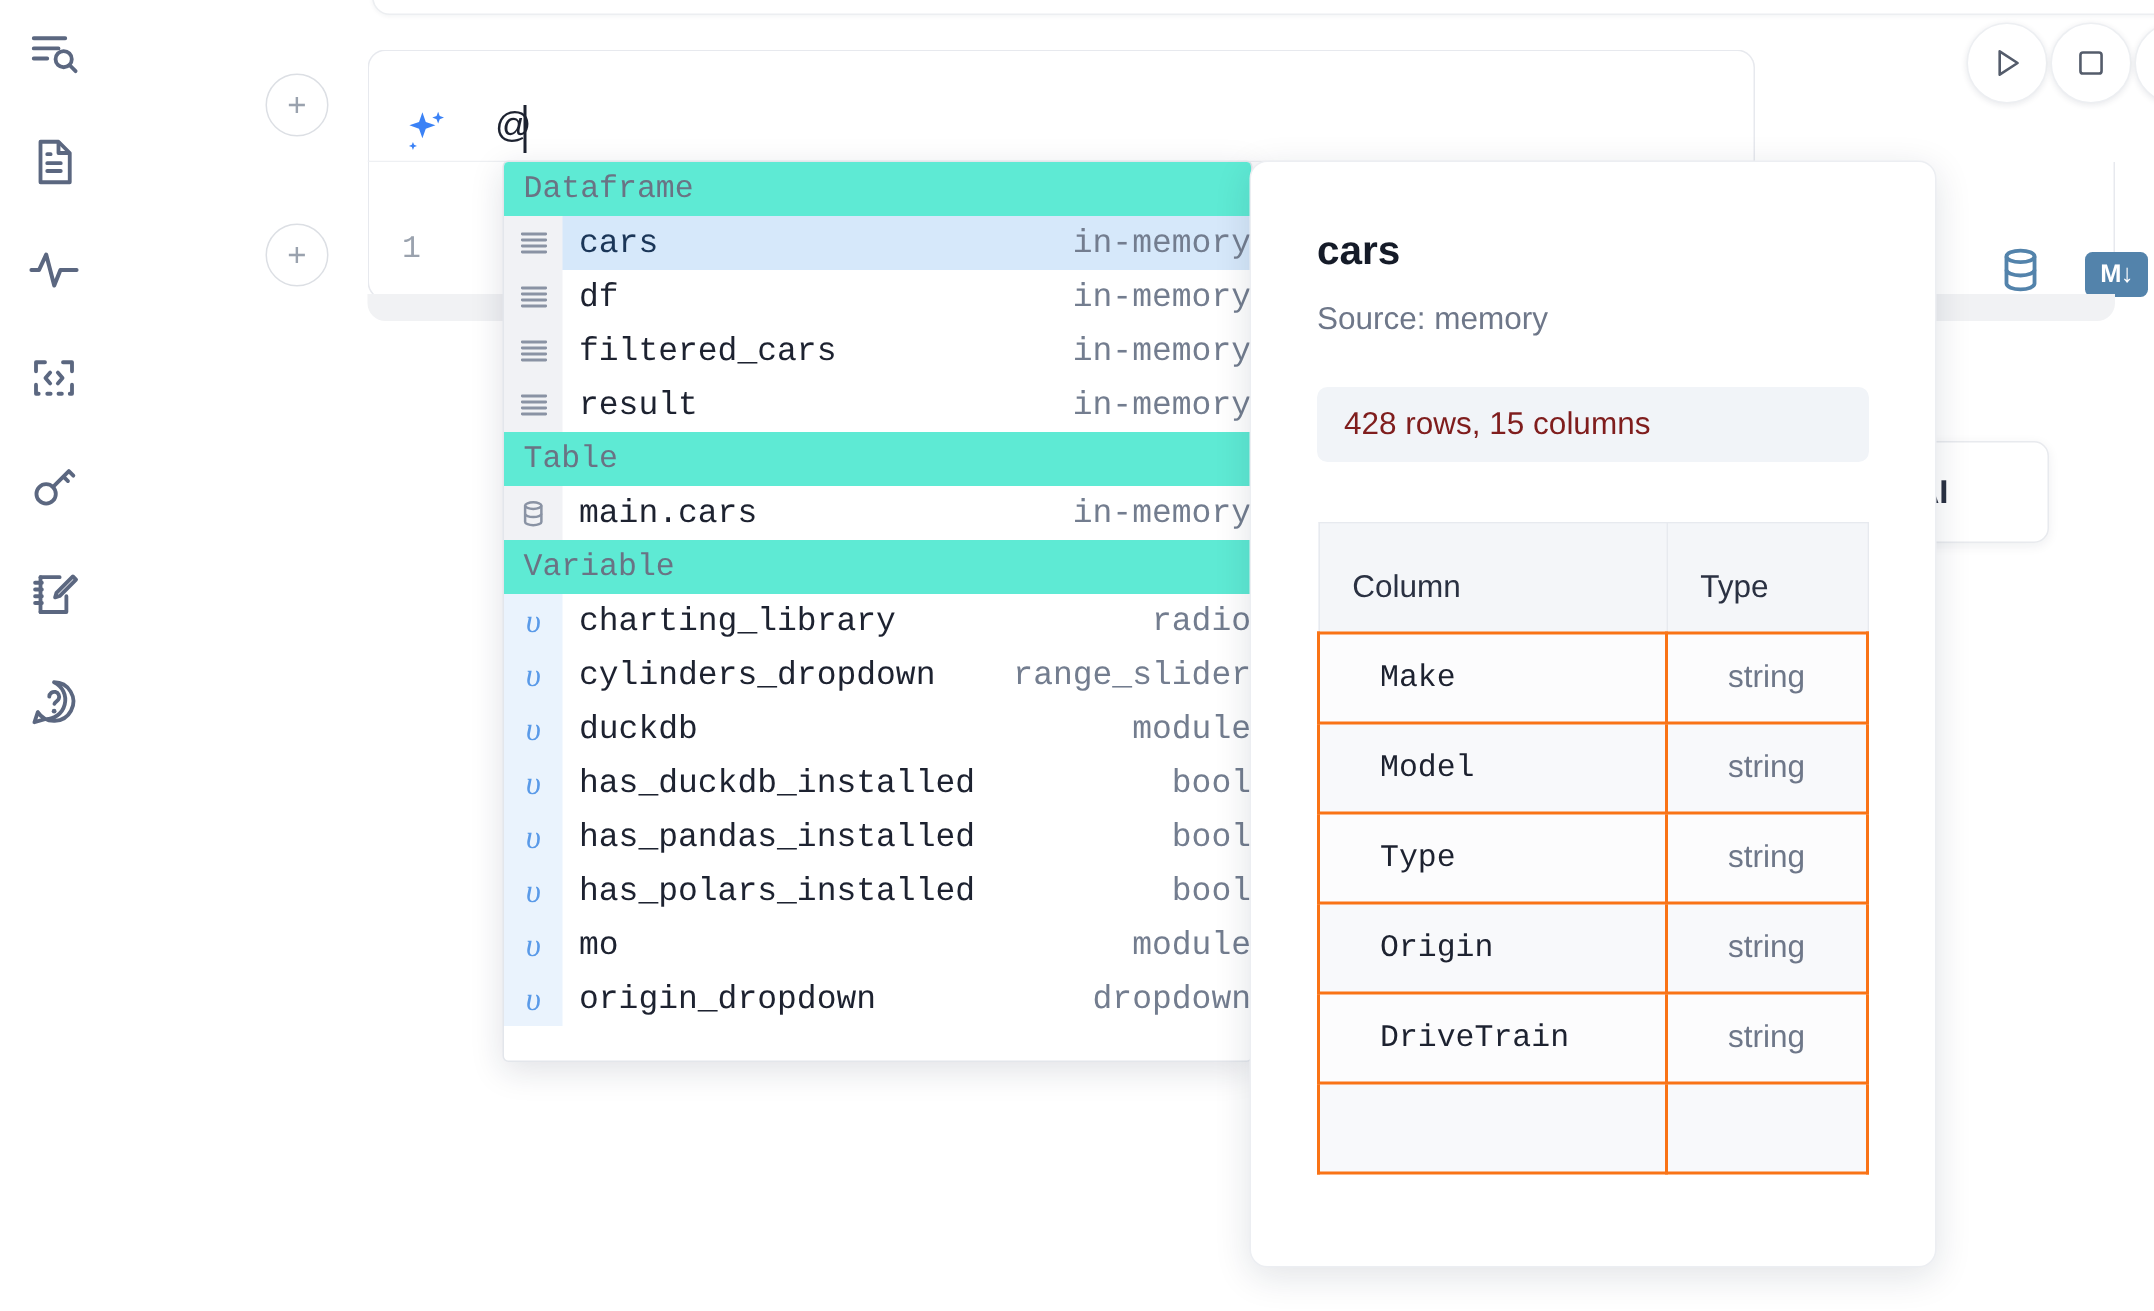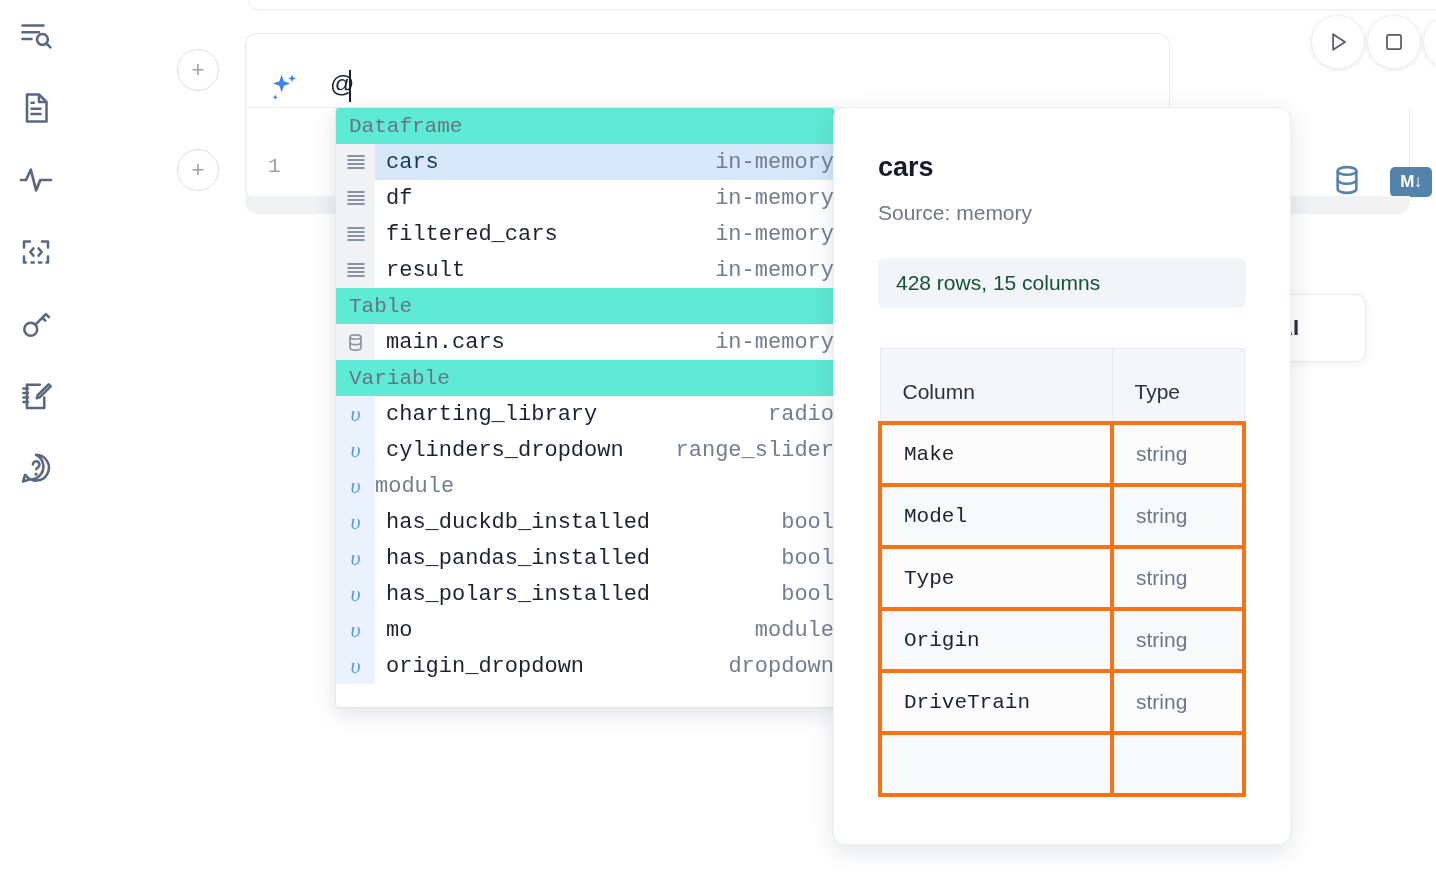--- a/index.html
+++ b/index.html
@@ -135,30 +135,30 @@
     position:absolute; left:833px; top:107px; width:458px; height:738px;
     background:#fff; border:1px solid #eceef2; border-radius:12px;
     box-shadow:0 6px 24px rgba(20,30,60,.12);
     overflow:hidden; z-index:60;
   }
   .pv-title { position:absolute; left:44px; top:44px; font-size:27px; font-weight:700; color:#151b28; }
   .pv-src   { position:absolute; left:44px; top:93px; font-size:21px; color:#6e7789; }
   .pv-pill  {
     position:absolute; left:44px; top:150px; width:368px; height:50px;
     background:#f1f4f8; border-radius:7px; display:flex; align-items:center;
-    padding-left:18px; font-size:21px; color:#14532d;
+    padding-left:18px; font-size:21px; color:#7f1d1d;
   }
   .pv-table { position:absolute; left:44px; top:240px; width:368px; }
   .pv-table table { border-collapse:collapse; width:368px; }
   .pv-table th {
     text-align:left; font-size:21px; font-weight:400; color:#2a3142;
     background:#f4f6f9; border:1px solid #e7eaef; padding:31px 0 17px 22px;
     font-family:"Liberation Sans", sans-serif;
   }
-  .pv-table td { border:4px solid #f97316; padding:17px 0 17px 22px; font-size:21px; }
+  .pv-table td { border:2px solid #f97316; padding:17px 0 17px 40px; font-size:21px; }
   .pv-table td.col { font-family:"Liberation Mono", monospace; color:#1d2230; }
   .pv-table td.typ { font-family:Liberation Sans, sans-serif; color:#6e7789; }
   .pv-table tr:nth-child(odd) td { background:#fcfcfd; }
   .pv-table tr:nth-child(even) td { background:#f8f9fb; }
   .pv-table th:first-child, .pv-table td:first-child { width:232px; }
 </style>
 </head>
 <body>
 
 <div id="root">
@@ -327,20 +327,21 @@
         <span class="ac-name">charting_library</span>
         <span class="ac-meta">radio</span>
       </div>
       <div class="ac-row var">
         <span class="ac-gut">υ</span>
         <span class="ac-name">cylinders_dropdown</span>
         <span class="ac-meta">range_slider</span>
       </div>
       <div class="ac-row var">
         <span class="ac-gut">υ</span>
+        <span class="ac-name">duckdb</span>
         <span class="ac-meta">module</span>
       </div>
       <div class="ac-row var">
         <span class="ac-gut">υ</span>
         <span class="ac-name">has_duckdb_installed</span>
         <span class="ac-meta">bool</span>
       </div>
       <div class="ac-row var">
         <span class="ac-gut">υ</span>
         <span class="ac-name">has_pandas_installed</span>

